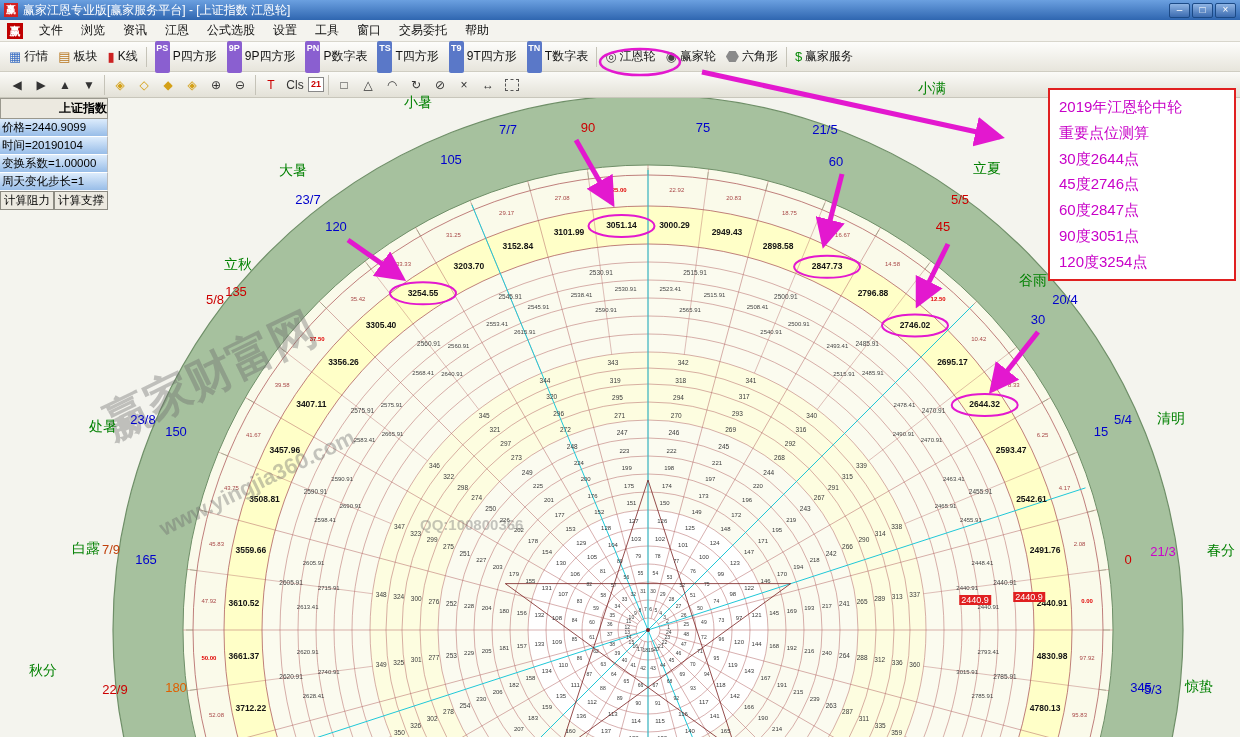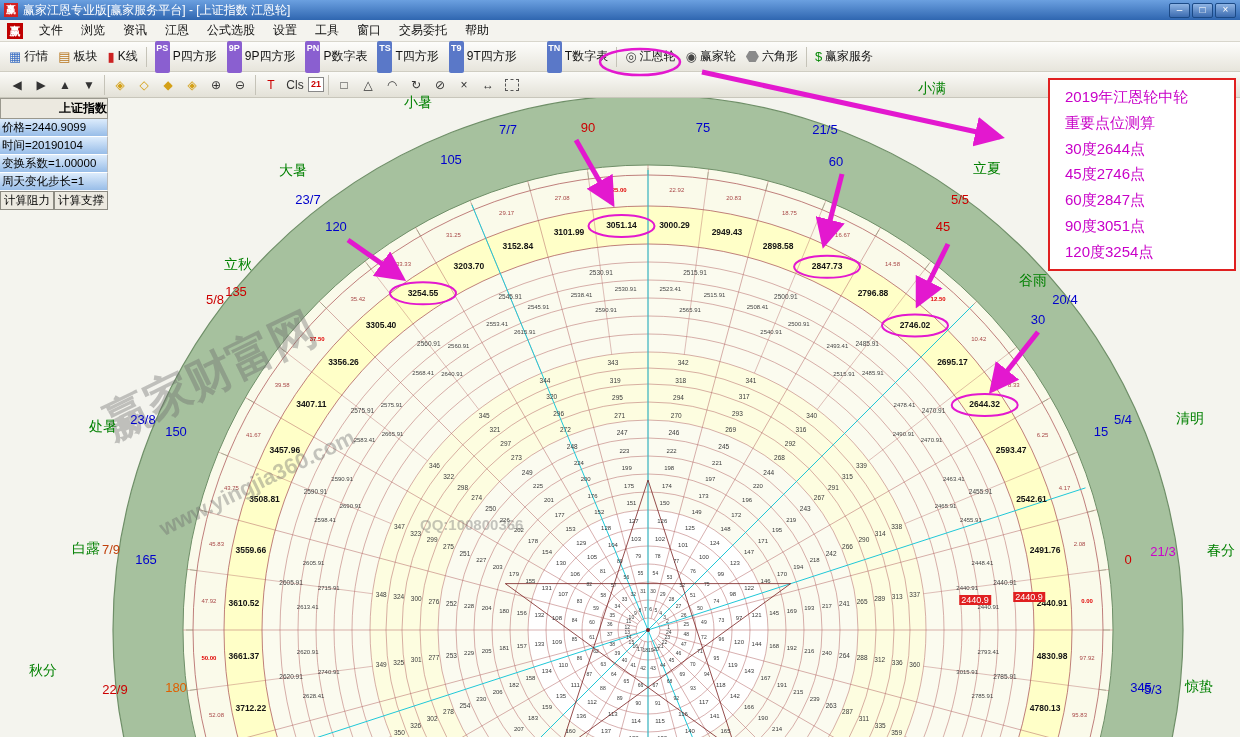--- a/index.html
+++ b/index.html
@@ -26,21 +26,21 @@
   .chart-area{position:absolute;left:0;top:98px;width:1240px;height:639px;overflow:hidden;background:#f4f4ee}
   .labels-layer{position:absolute;left:0;top:0;width:1240px;height:737px;pointer-events:none;z-index:10}
   .overlay-label{position:absolute;transform:translate(-50%,-50%);font-weight:normal;white-space:nowrap;font-size:13px}
   .price-marker{position:absolute;transform:translate(-50%,-50%);background:#e02020;color:#fff;font-size:9px;padding:0 2px;white-space:nowrap}
   .watermark{position:absolute;color:rgba(105,105,105,0.38);font-weight:bold;z-index:6;white-space:nowrap;pointer-events:none}
   .info-panel{position:absolute;left:0;top:98px;width:108px;z-index:20;font-size:12px;color:#000}
   .info-title{background:#ece9e0;border:1px solid #9a988e;text-align:right;padding:1px 0;font-weight:bold}
   .info-row{background:linear-gradient(#ddecfc,#98bde8);border-bottom:1px solid #fff;border-right:1px solid #bbb;padding:1px 2px;white-space:nowrap;font-size:11.5px}
   .info-buttons{display:flex}
   .info-btn{flex:1;background:#ece9e0;border:1px solid #8d8b82;text-align:center;padding:1px 0;font-size:11.5px;cursor:default}
-  .anno-box{position:absolute;left:1048px;top:78px;width:188px;z-index:30;background:#ffffff;border:2px solid #e02020;color:#c800c8;font-size:15px;line-height:1.72;padding:4px 15px}
+  .anno-box{position:absolute;left:1048px;top:88px;width:188px;z-index:30;background:#ffffff;border:2px solid #e02020;color:#c800c8;font-size:15px;line-height:1.72;padding:4px 9px}
   svg.overlay{position:absolute;left:0;top:0;z-index:40;pointer-events:none}
   #wheel-svg{display:block}
 </style>
 </head>
 <body>
 
 <div class="titlebar">
   <div class="app-icon">赢</div>
   <span>赢家江恩专业版[赢家服务平台] - [上证指数 江恩轮]</span>
   <div class="win-controls">
@@ -94,21 +94,21 @@
     </div>
     <div class="tb-item">
       <div class="tb-badge" style="background: rgb(90, 120, 200);">TS</div>
       <span>T四方形</span>
     </div>
     <div class="tb-item">
       <div class="tb-badge" style="background: rgb(90, 120, 200);">T9</div>
       <span>9T四方形</span>
     </div>
     <div class="tb-item">
-      <div class="tb-badge" style="background: rgb(90, 120, 200); margin-left: 20px;">TN</div>
+      <div class="tb-badge" style="background: rgb(90, 120, 200);">TN</div>
       <span>T数字表</span>
     </div>
     <div class="tb-sep"></div>
     <div class="tb-item">
       <div class="tb-glyph" style="color: rgb(68, 68, 68);">◎</div>
       <span>江恩轮</span>
     </div>
     <div class="tb-item">
       <div class="tb-glyph" style="color: rgb(68, 68, 68);">◉</div>
       <span>赢家轮</span>
@@ -849,21 +849,21 @@
     <div class="watermark" style="left: 420px; top: 516px; font-size: 15px; transform: rotate(0deg);">QQ:100800366</div>
   </div>
 <div class="labels-layer" id="labels-layer">
     <div class="overlay-label" style="left: 418px; top: 103px; color: rgb(0, 128, 0); font-size: 14px;">小暑</div>
     <div class="overlay-label" style="left: 932px; top: 89px; color: rgb(0, 128, 0); font-size: 14px;">小满</div>
     <div class="overlay-label" style="left: 293px; top: 171px; color: rgb(0, 128, 0); font-size: 14px;">大暑</div>
     <div class="overlay-label" style="left: 987px; top: 169px; color: rgb(0, 128, 0); font-size: 14px;">立夏</div>
     <div class="overlay-label" style="left: 238px; top: 265px; color: rgb(0, 128, 0); font-size: 14px;">立秋</div>
     <div class="overlay-label" style="left: 1033px; top: 281px; color: rgb(0, 128, 0); font-size: 14px;">谷雨</div>
     <div class="overlay-label" style="left: 103px; top: 427px; color: rgb(0, 128, 0); font-size: 14px;">处暑</div>
-    <div class="overlay-label" style="left: 1171px; top: 419px; color: rgb(0, 128, 0); font-size: 14px; margin-left: 19px;">清明</div>
+    <div class="overlay-label" style="left: 1171px; top: 419px; color: rgb(0, 128, 0); font-size: 14px;">清明</div>
     <div class="overlay-label" style="left: 86px; top: 549px; color: rgb(0, 128, 0); font-size: 14px;">白露</div>
     <div class="overlay-label" style="left: 1221px; top: 551px; color: rgb(0, 128, 0); font-size: 14px;">春分</div>
     <div class="overlay-label" style="left: 43px; top: 671px; color: rgb(0, 128, 0); font-size: 14px;">秋分</div>
     <div class="overlay-label" style="left: 1199px; top: 687px; color: rgb(0, 128, 0); font-size: 14px;">惊蛰</div>
     <div class="overlay-label" style="left: 508px; top: 129px; color: rgb(0, 0, 204);">7/7</div>
     <div class="overlay-label" style="left: 825px; top: 129px; color: rgb(0, 0, 204);">21/5</div>
     <div class="overlay-label" style="left: 308px; top: 199px; color: rgb(0, 0, 204);">23/7</div>
     <div class="overlay-label" style="left: 960px; top: 199px; color: rgb(204, 0, 0);">5/5</div>
     <div class="overlay-label" style="left: 215px; top: 299px; color: rgb(204, 0, 0);">5/8</div>
     <div class="overlay-label" style="left: 1065px; top: 299px; color: rgb(0, 0, 204);">20/4</div>

